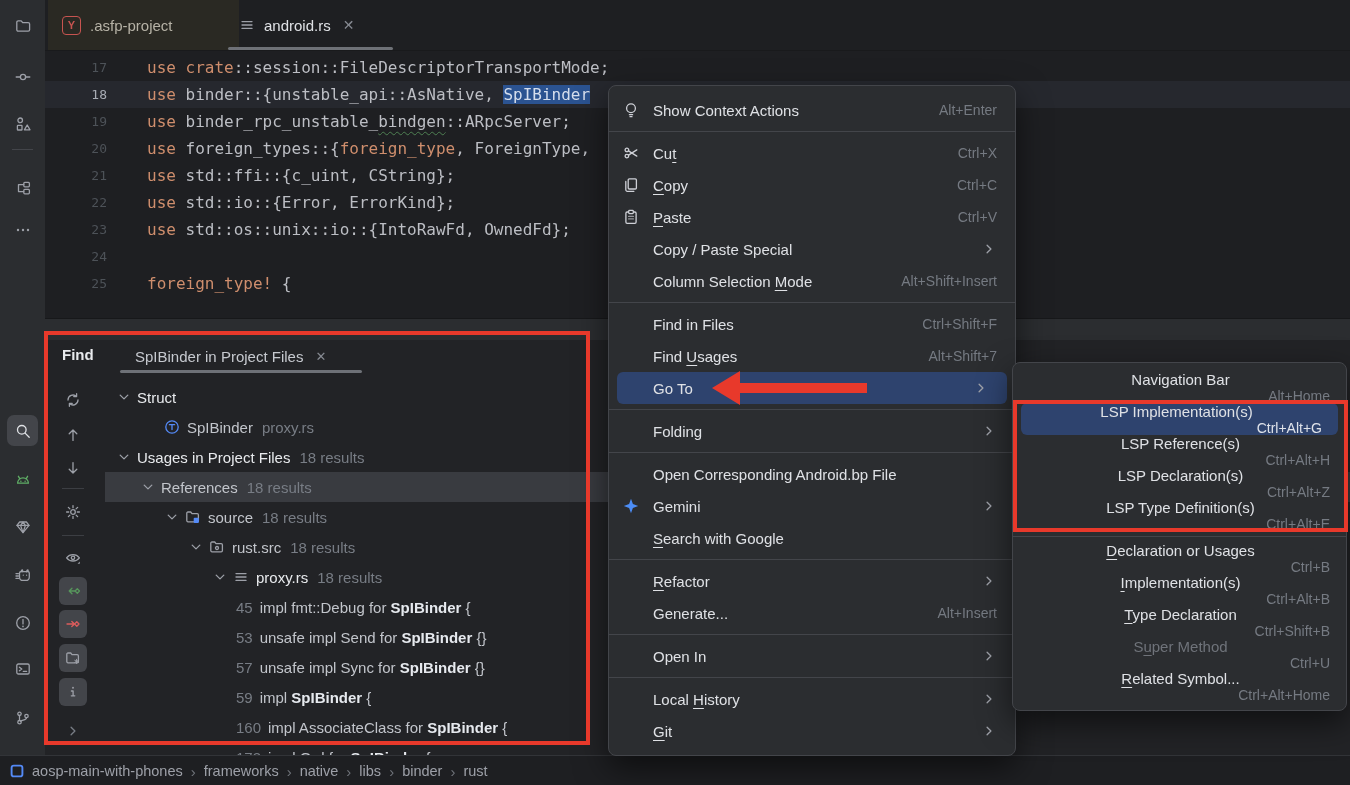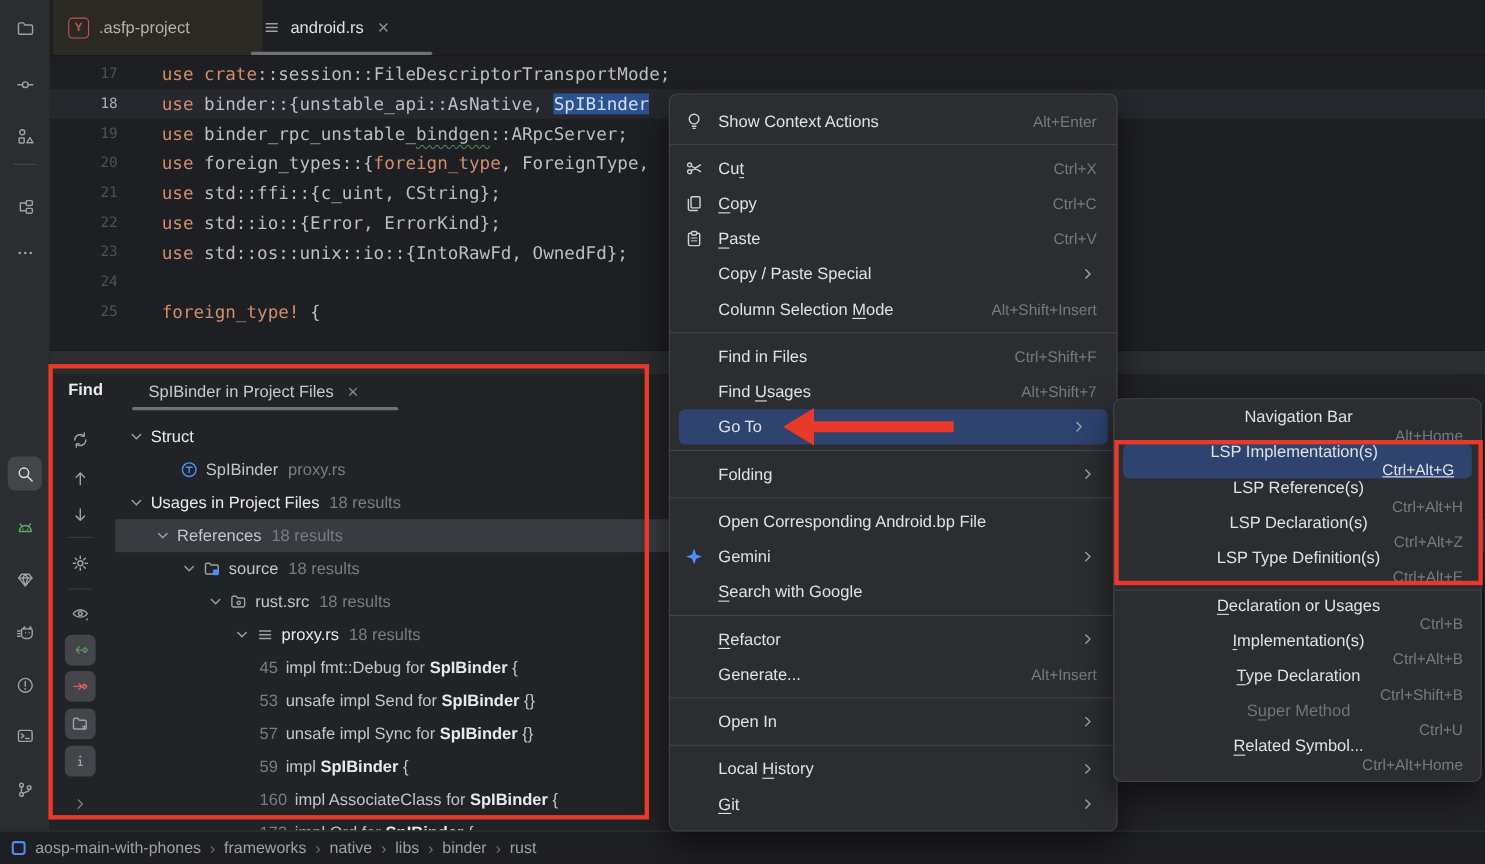--- a/index.html
+++ b/index.html
@@ -72,23 +72,23 @@
   .menu{position:absolute;background:#2b2d30;border:1px solid #43454a;border-radius:8px;
       padding:8px 0;box-shadow:0 12px 32px rgba(0,0,0,.55);font-size:15px;color:#dfe1e5;}
   #ctxmenu{left:608px;top:85px;width:406px;z-index:40;}
   #submenu{left:1012px;top:362px;width:333px;z-index:50;}
   .mi{height:32px;display:flex;align-items:center;padding:0 18px 0 44px;position:relative;}
   #submenu .mi{padding:0 16px 0 18px;flex-direction:column;}
   .mi .mic{position:absolute;left:14px;top:8px;color:#ced0d6;}
   .mi .lbl{white-space:nowrap;}
   .mi .sc{color:#757a82;font-size:14px;margin-left:auto;padding-left:24px;}
   .mi .subarrow{margin-left:auto;color:#9da0a8;width:16px;height:16px;}
-  .mi.sel{background:#2e436e;border-radius:6px;margin:0 8px;padding-left:36px;justify-content:flex-end;}
+  .mi.sel{background:#2e436e;border-radius:6px;margin:0 8px;padding-left:36px;}
   #submenu .mi.sel{padding-left:10px;}
-  .mi.sel .sc{color:#dfe3ea;text-decoration:underline;}
+  .mi.sel .sc{color:#dfe3ea;}
   .mi.dis .lbl{color:#6f737a;}
   .msep{height:1px;background:#43454a;margin:5px 0;}
   u{text-decoration:underline;text-underline-offset:2.5px;}
   
   .ann{position:absolute;z-index:80;pointer-events:none;}
   #ann-rect-find{left:44px;top:331px;width:546px;height:414px;border:4px solid #e8392b;box-sizing:border-box;}
   #ann-rect-lsp{left:1013px;top:400px;width:335px;height:132px;border:4px solid #e8392b;box-sizing:border-box;}
   #ann-arrow{left:705px;top:365px;}
 </style>
 </head>

